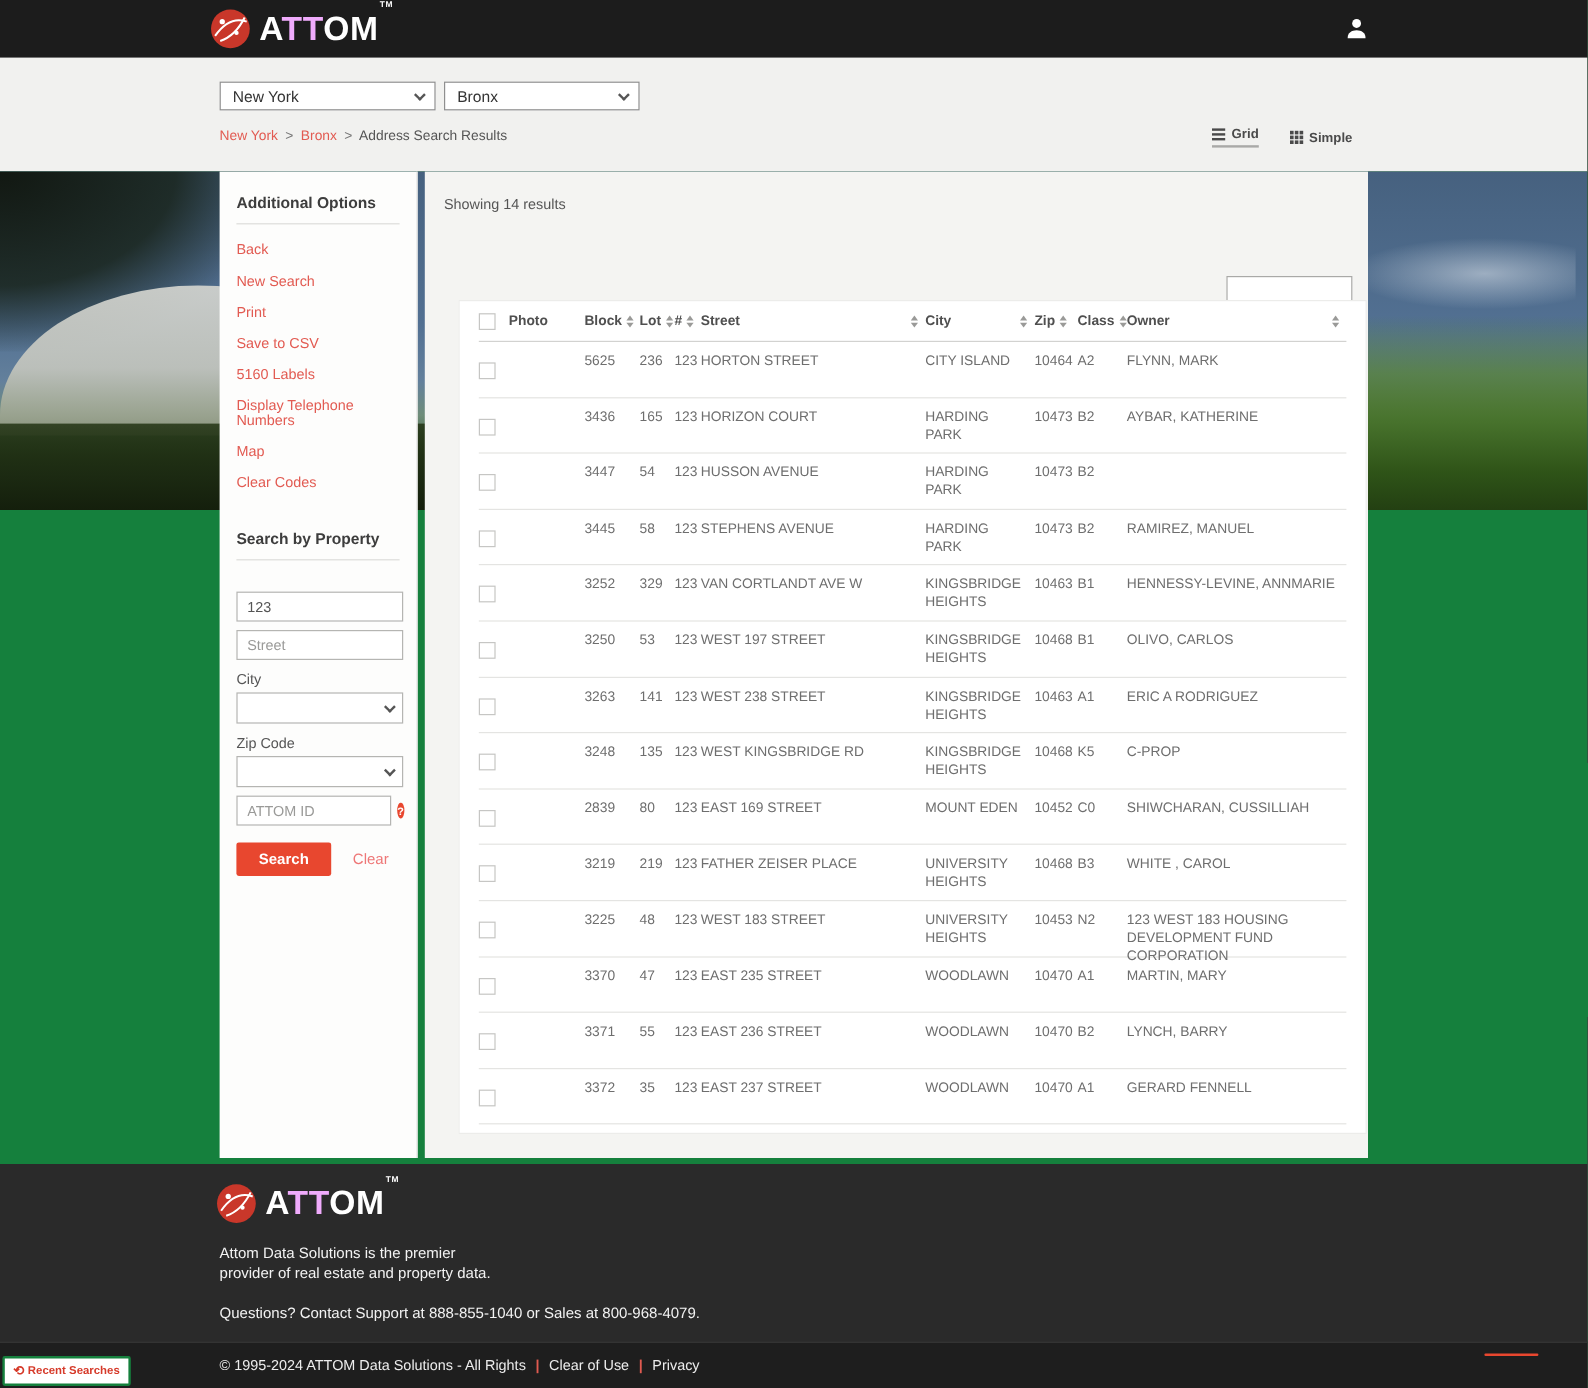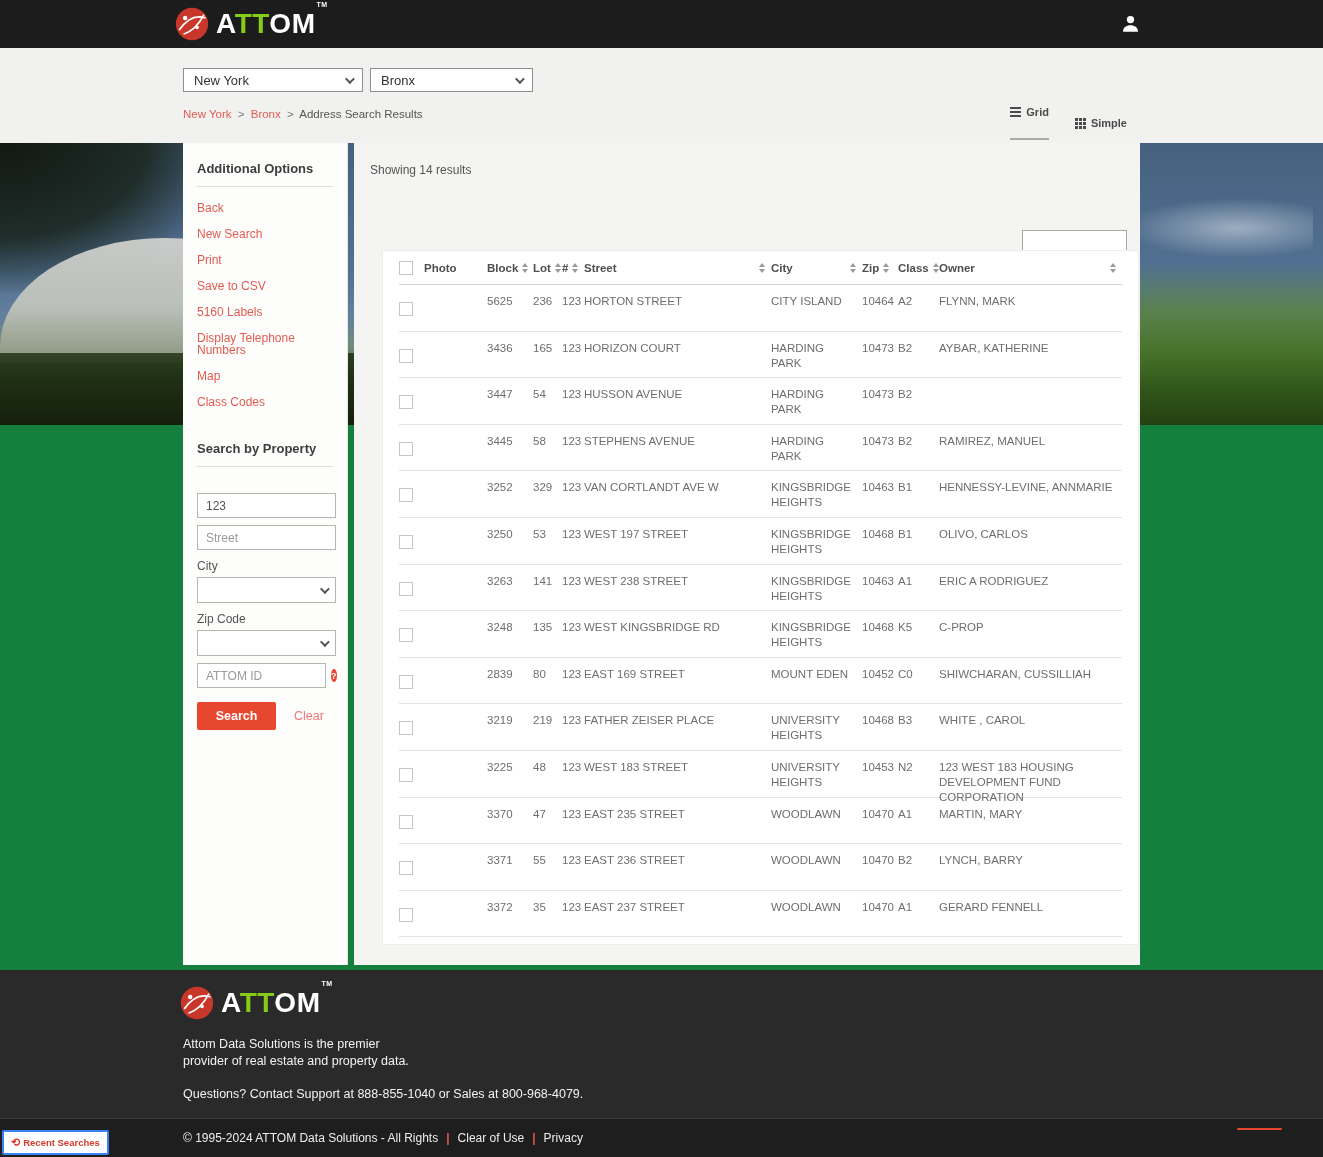--- a/index.html
+++ b/index.html
@@ -4,39 +4,39 @@
 <style>
   * { margin:0; padding:0; box-sizing:border-box; }
   body { background:#4b4b4b; font-family:"Liberation Sans", sans-serif; }
   .page { position:relative; width:1323px; height:1157px; margin:0 auto; overflow:hidden; background:#313131; }
 
   
   .top-bar { position:absolute; left:0; top:0; width:100%; height:48px; background:#1c1c1c; }
   .logo { position:absolute; left:175px; top:7px; display:flex; align-items:center; gap:7px; }
   .logo-icon { width:34px; height:34px; }
   .logo-text { font-size:28px; font-weight:bold; letter-spacing:0.5px; color:#fff; line-height:1; }
-  .logo-text .tt { color:#84cc16; }
+  .logo-text .tt { color:#f0abfc; }
   .logo-tm { font-size:7px; color:#fff; vertical-align:top; position:relative; top:-9px; left:1px; font-weight:bold; }
   .user-icon { position:absolute; right:182px; top:13px; width:21px; height:21px; cursor:pointer; }
 
   
   .sub-bar { position:absolute; left:0; top:48px; width:100%; height:95px; background:#f1f1ef; }
   .select { position:absolute; top:20px; height:24px; background:#fff; border:1px solid #8f8f8f;
             display:flex; align-items:center; justify-content:space-between; padding:0 10px;
             font-size:13px; color:#333; cursor:pointer; }
   .select-state { left:183px; width:180px; }
   .select-county { left:370px; width:163px; }
   .chev { width:7px; height:7px; border-right:2px solid #555; border-bottom:2px solid #555;
           transform:rotate(45deg) translateY(-2px); }
   .breadcrumb { position:absolute; left:183px; top:60px; font-size:11.5px; color:#555; }
   .breadcrumb a { color:#e25b52; text-decoration:none; cursor:pointer; }
   .bc-sep { color:#777; margin:0 3px; }
   .view-toggle { position:absolute; right:196px; top:58px; display:flex; gap:26px; align-items:center; }
   .vt-item { display:flex; align-items:center; gap:5px; font-size:11px; font-weight:bold; color:#4a4a4a; cursor:pointer; }
-  .vt-item.active { border-bottom:2px solid #a9a9a7; padding-bottom:20px; }
+  .vt-item.active { border-bottom:2px solid #a9a9a7; padding-bottom:3px; }
   .ico-hamburger { display:flex; flex-direction:column; gap:2px; }
   .ico-hamburger i { width:11px; height:2px; background:#4a4a4a; }
   .ico-grid9 { display:grid; grid-template-columns:repeat(3,3px); grid-auto-rows:3px; gap:1px; }
   .ico-grid9 i { background:#4a4a4a; }
 
   
   .body-zone { position:absolute; left:0; top:143px; width:100%; height:827px; background:#15803d; }
   .photo-banner { position:absolute; left:0; top:0; width:100%; height:282px;
       background:linear-gradient(180deg,#46617f 0%,#527092 45%,#63809c 62%,#6f8d7a 72%,#3a5a2d 85%,#203416 100%); }
   .pb-trees { position:absolute; left:0; top:0; width:230px; height:150px;
@@ -105,21 +105,21 @@
   .f-questions { position:absolute; left:183px; top:117px; font-size:12.5px; color:#f2f2f2; }
   .f-bottom { position:absolute; left:0; top:148px; width:100%; height:39px; background:#1e1e1e;
               border-top:1px solid #3a3a3a; display:flex; align-items:center; padding-left:183px;
               font-size:12px; color:#ededed; }
   .f-bottom a { color:#ededed; text-decoration:none; cursor:pointer; }
   .f-sep { color:#e05a50; font-weight:bold; margin:0 8px; }
   .f-red-dash { position:absolute; right:41px; top:158px; width:45px; height:2px; background:#e8472f; border-radius:2px; }
 
   
   .recent-searches { position:absolute; left:2px; top:1130px; height:25px; background:#fff;
-      border:2px solid #3b82f6; border-radius:2px; color:#d63a2a; font-size:9.5px; font-weight:bold;
+      border:2px solid #15803d; border-radius:2px; color:#d63a2a; font-size:9.5px; font-weight:bold;
       display:flex; align-items:center; gap:3px; padding:0 7px; cursor:pointer; font-family:"Liberation Sans",sans-serif; }
   .recent-searches .hist-ico::before { content:"\27F2"; font-size:11px; font-weight:bold; }
 </style>
 </head>
 <body>
 
 <div class="page">
 
   <header class="top-bar">
     <div class="logo">
@@ -194,21 +194,21 @@
       <hr class="side-hr">
       <nav class="side-links">
 
       <a class="side-link">Back</a>
           <a class="side-link">New Search</a>
           <a class="side-link">Print</a>
           <a class="side-link">Save to CSV</a>
           <a class="side-link">5160 Labels</a>
           <a class="side-link">Display Telephone Numbers</a>
           <a class="side-link">Map</a>
-          <a class="side-link">Class Codes</a>
+          <a class="side-link">Clear Codes</a>
         </nav>
       <div class="side-section2">
         <div class="side-title">Search by Property</div>
         <hr class="side-hr">
       </div>
       <div class="sp-form">
         <input class="sp-input" type="text" value="123" style="">
         <input class="sp-input" type="text" placeholder="Street" style="">
         <label class="sp-label">City</label>
         <div class="sp-select">

